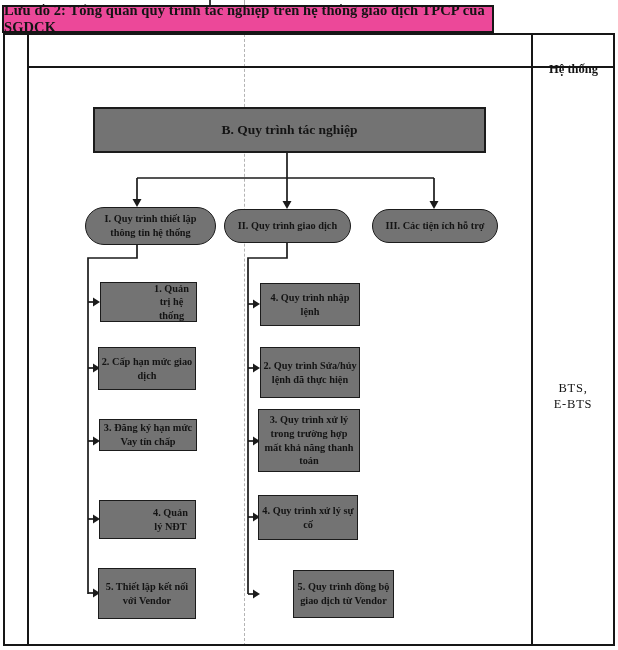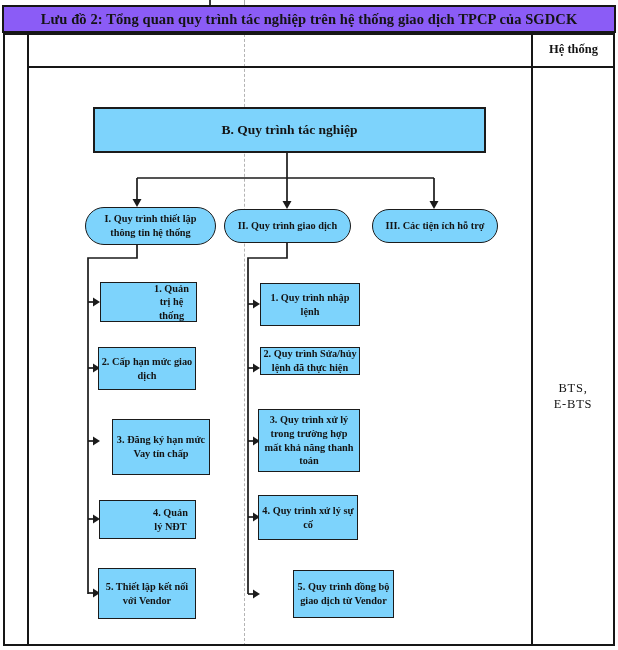--- a/index.html
+++ b/index.html
@@ -9,52 +9,52 @@
   }
   .figure *{box-sizing:border-box;}
 
   
   .fold-line{position:absolute;left:244px;top:34px;width:0;height:612px;border-left:1px dashed #b4b4b4;}
   .fold-line-top{position:absolute;left:244px;top:0;width:1px;height:34px;background:rgba(70,70,70,.45);}
   .top-tick{position:absolute;left:209px;top:0;width:2px;height:7px;background:#3a3a3a;}
 
   
   .title-bar{
-    position:absolute;left:2px;top:5px;width:614px;height:28px;
+    position:absolute;left:2px;top:5px;width:492px;height:28px;
     border:2px solid #161616;display:flex;align-items:center;justify-content:center;
-    font-weight:bold;font-size:14.5px;letter-spacing:.1px;background:#8b5cf6;
+    font-weight:bold;font-size:14.5px;letter-spacing:.1px;background:#ec4899;
   }
   .table-outline{position:absolute;left:3px;top:33px;width:612px;height:613px;border:2px solid #161616;background:transparent;}
   .divider-left{position:absolute;left:27px;top:35px;width:2px;height:609px;background:#161616;}
   .divider-right{position:absolute;left:531px;top:35px;width:2px;height:609px;background:#161616;}
   .header-underline{position:absolute;left:28px;top:66px;width:586px;height:2px;background:#161616;}
   .col-header{position:absolute;top:42px;font-weight:bold;font-size:12.5px;text-align:center;}
   .content-header{left:28px;width:503px;}
-  .system-header{left:533px;width:81px;}
+  .system-header{left:533px;width:81px;margin-top:20px;}
 
   
   .node{
-    position:absolute;border:1.5px solid #1b1b1b;background:#7dd3fc;
+    position:absolute;border:1.5px solid #1b1b1b;background:#737373;
     display:flex;align-items:center;justify-content:center;text-align:center;
     white-space:pre-line;font-weight:bold;font-size:10.3px;line-height:1.32;padding:1px 2px;
   }
   .root-box{left:93px;top:107px;width:393px;height:46px;border-width:2px;font-size:13.5px;}
   .pill{border-radius:19px;}
   .pill-1{left:85px;top:207px;width:131px;height:38px;}
   .pill-2{left:224px;top:209px;width:127px;height:34px;}
   .pill-3{left:372px;top:209px;width:126px;height:34px;text-align:right;}
 
   .l1{left:100px;top:282px;width:97px;height:40px;padding-left:48px;}
   .l2{left:98px;top:347px;width:98px;height:43px;}
-  .l3{left:112px;top:419px;width:98px;height:56px;}
+  .l3{left:99px;top:419px;width:98px;height:32px;}
   .l4{left:99px;top:500px;width:97px;height:39px;padding-left:48px;}
   .l5{left:98px;top:568px;width:98px;height:51px;}
 
   .m1{left:260px;top:283px;width:100px;height:43px;}
-  .m2{left:260px;top:347px;width:100px;height:28px;}
+  .m2{left:260px;top:347px;width:100px;height:51px;}
   .m3{left:258px;top:409px;width:102px;height:63px;}
   .m4{left:258px;top:495px;width:100px;height:45px;}
   .m5{left:258px;top:570px;width:101px;height:48px;margin-left:35px;}
 
   .system-value{
     position:absolute;left:533px;top:381px;width:80px;text-align:center;
     font-size:12.5px;letter-spacing:.8px;white-space:pre-line;line-height:1.25;
   }
 
   .connectors{position:absolute;left:0;top:0;pointer-events:none;}
@@ -129,21 +129,21 @@
 
   <div class="node l1">1. Quản trị hệ thống</div>
   <div class="node l2">2. Cấp hạn mức giao
 dịch</div>
   <div class="node l3">3. Đăng ký hạn mức
 Vay tín chấp</div>
   <div class="node l4">4. Quản lý NĐT</div>
   <div class="node l5">5. Thiết lập kết nối
 với Vendor</div>
 
-  <div class="node m1">1. Quy trình nhập
+  <div class="node m1">4. Quy trình nhập
 lệnh</div>
   <div class="node m2">2. Quy trình Sửa/hủy
 lệnh đã thực hiện</div>
   <div class="node m3">3. Quy trình xử lý
 trong trường hợp
 mất khả năng thanh
 toán</div>
   <div class="node m4">4. Quy trình xử lý sự
 cố</div>
   <div class="node m5">5. Quy trình đồng bộ

